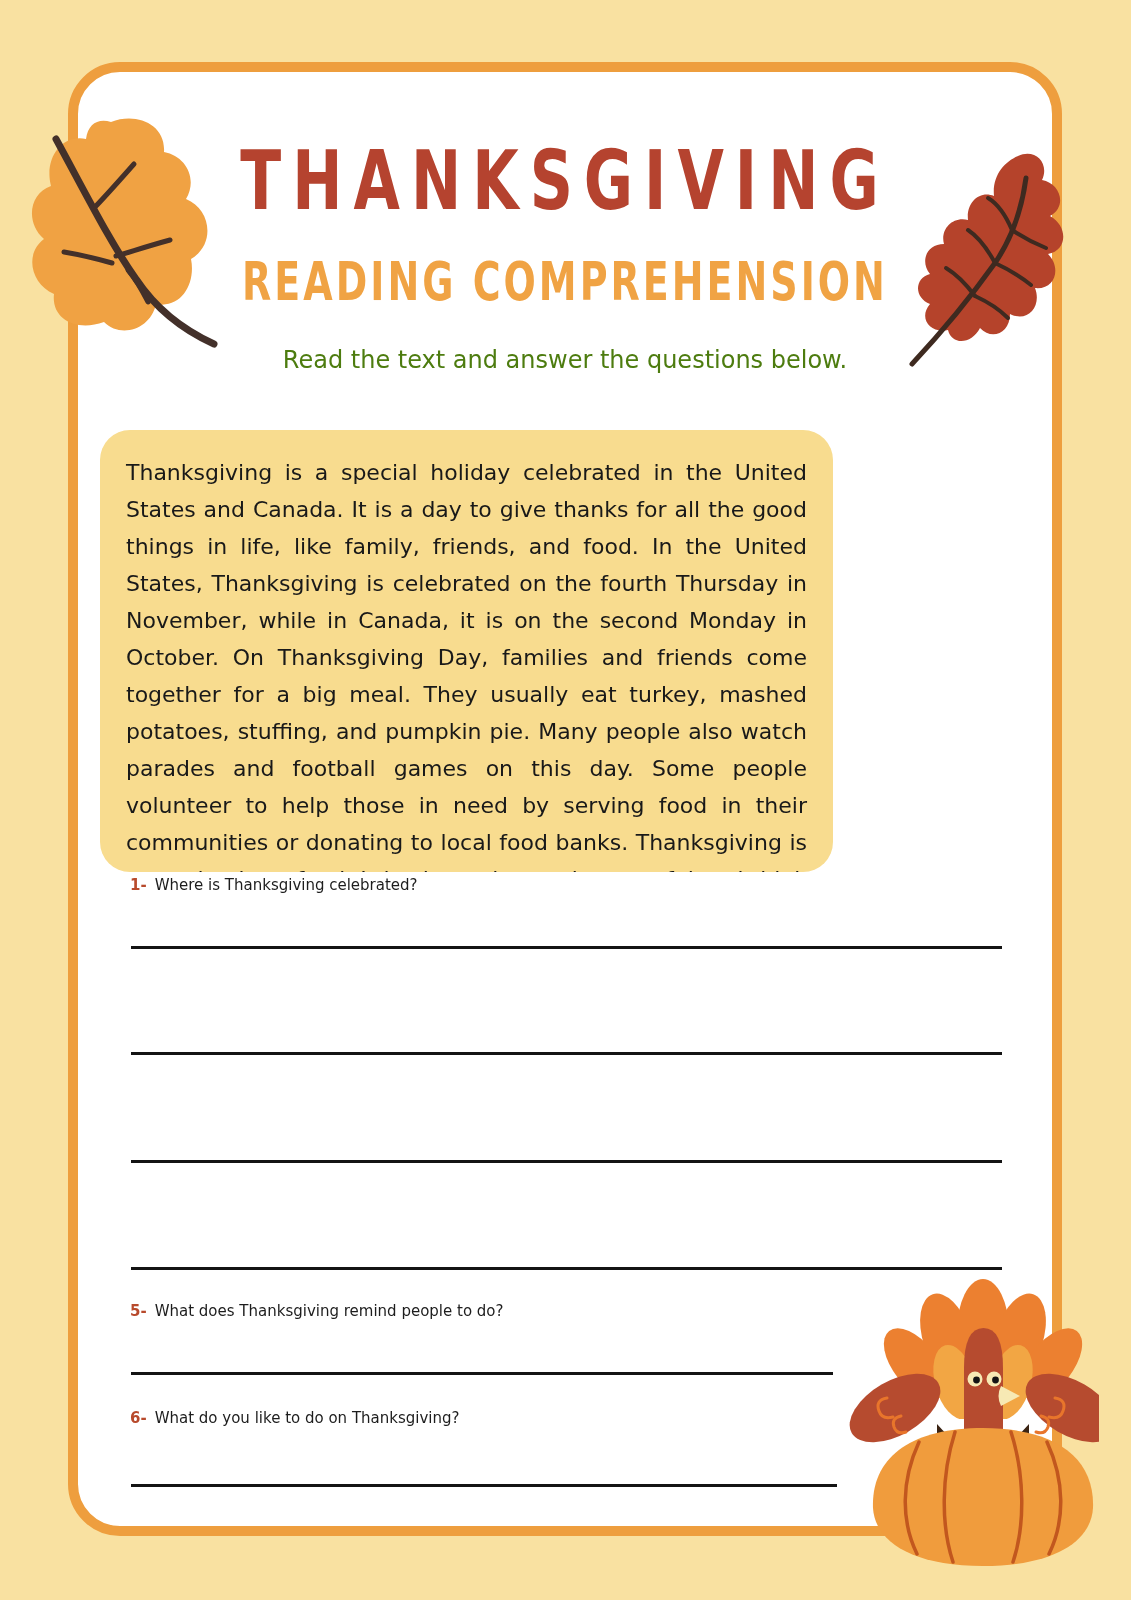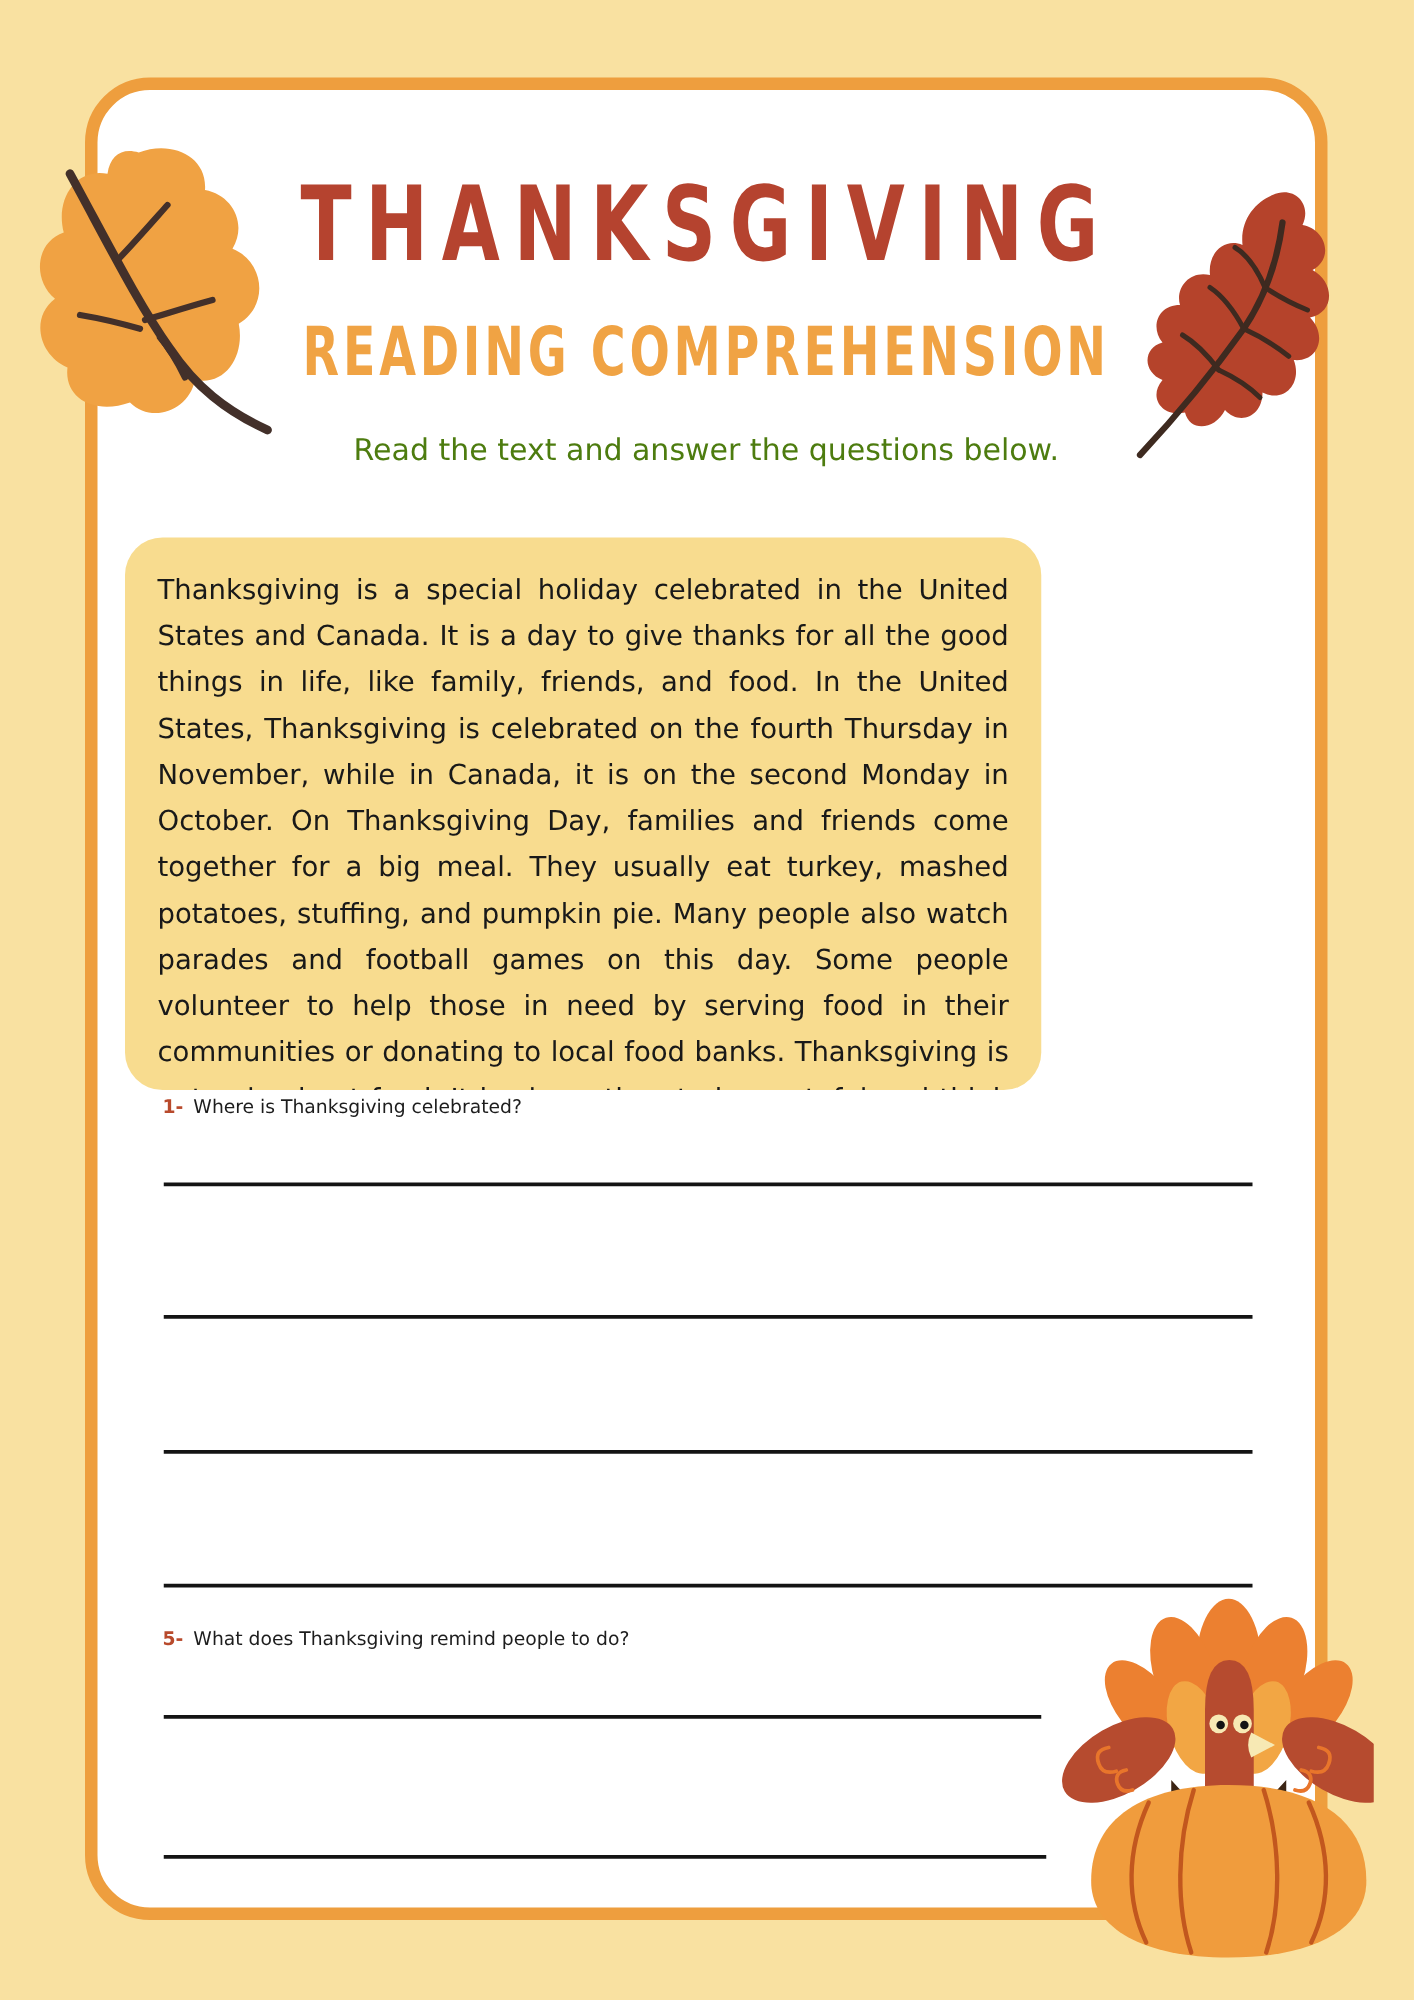--- a/index.html
+++ b/index.html
@@ -94,20 +94,23 @@
 
   <div class="answer-line l3"></div>
 
   <div class="answer-line l4"></div>
 
   <div class="question q5">
     <span class="qnum">5-</span><span>What does Thanksgiving remind people to do?</span>
   </div>
   <div class="answer-line l5"></div>
 
+  <div class="question q6">
+    <span class="qnum">6-</span><span>What do you like to do on Thanksgiving?</span>
+  </div>
   <div class="answer-line l6"></div>
 
   <svg class="deco turkey" viewBox="0 0 256 296" xmlns="http://www.w3.org/2000/svg">
 
     <g fill="#ec8030">
       <ellipse cx="140" cy="55" rx="26" ry="52"></ellipse>
       <ellipse cx="104" cy="62" rx="24" ry="46" transform="rotate(-18 104 62)"></ellipse>
       <ellipse cx="176" cy="62" rx="24" ry="46" transform="rotate(18 176 62)"></ellipse>
       <ellipse cx="72" cy="88" rx="22" ry="42" transform="rotate(-38 72 88)"></ellipse>
       <ellipse cx="208" cy="88" rx="22" ry="42" transform="rotate(38 208 88)"></ellipse>

